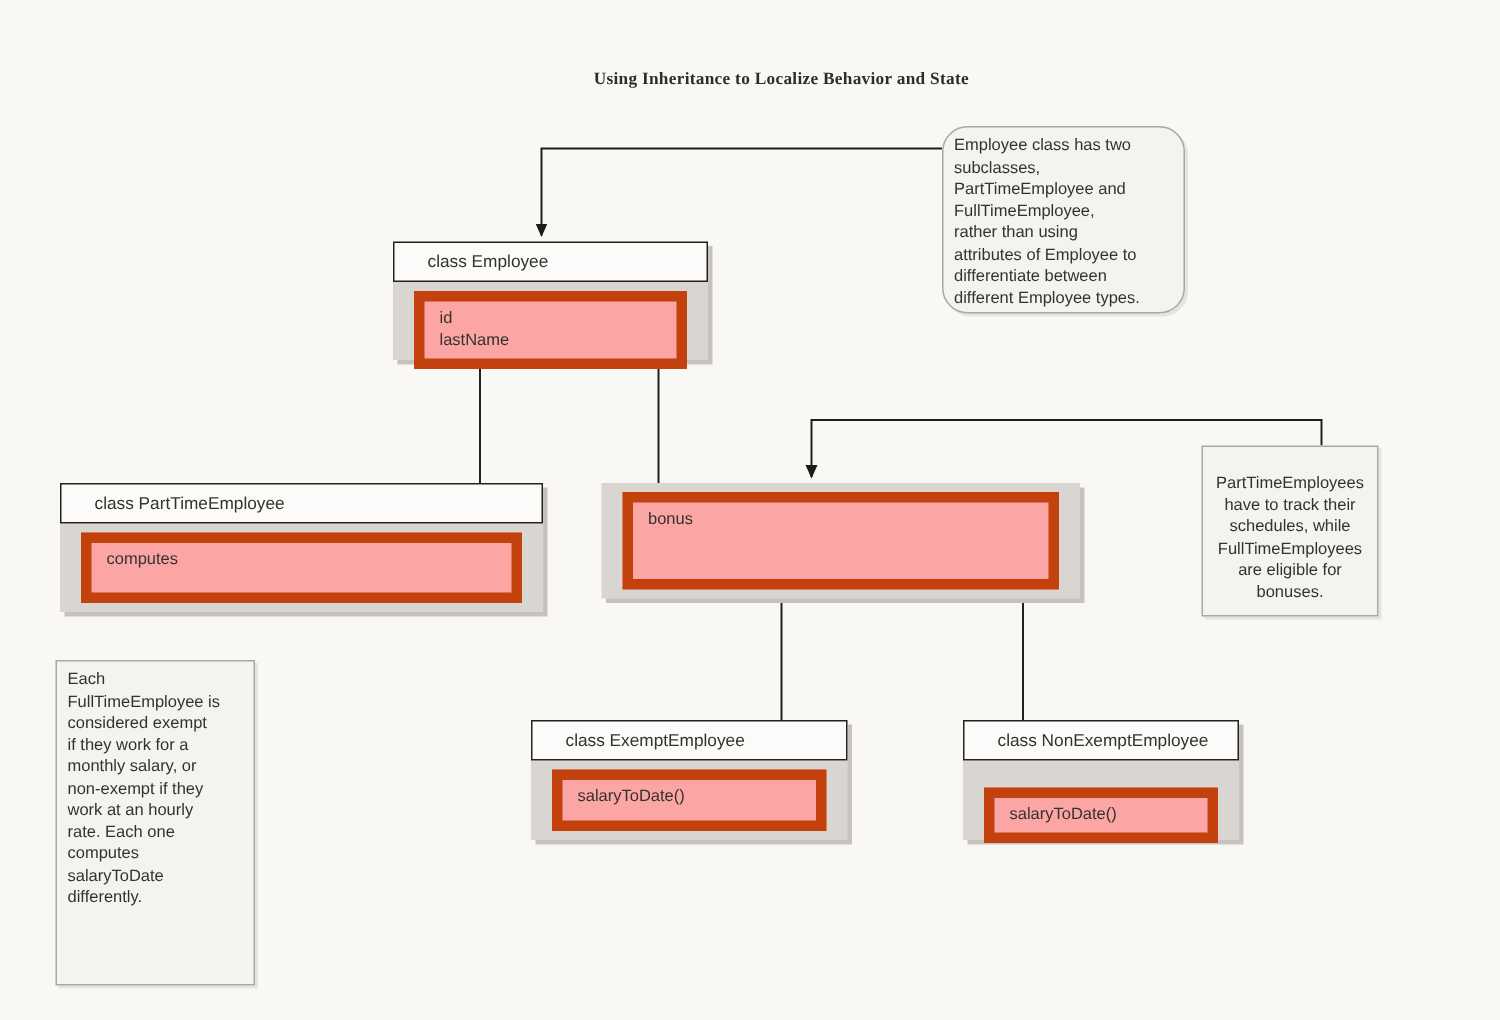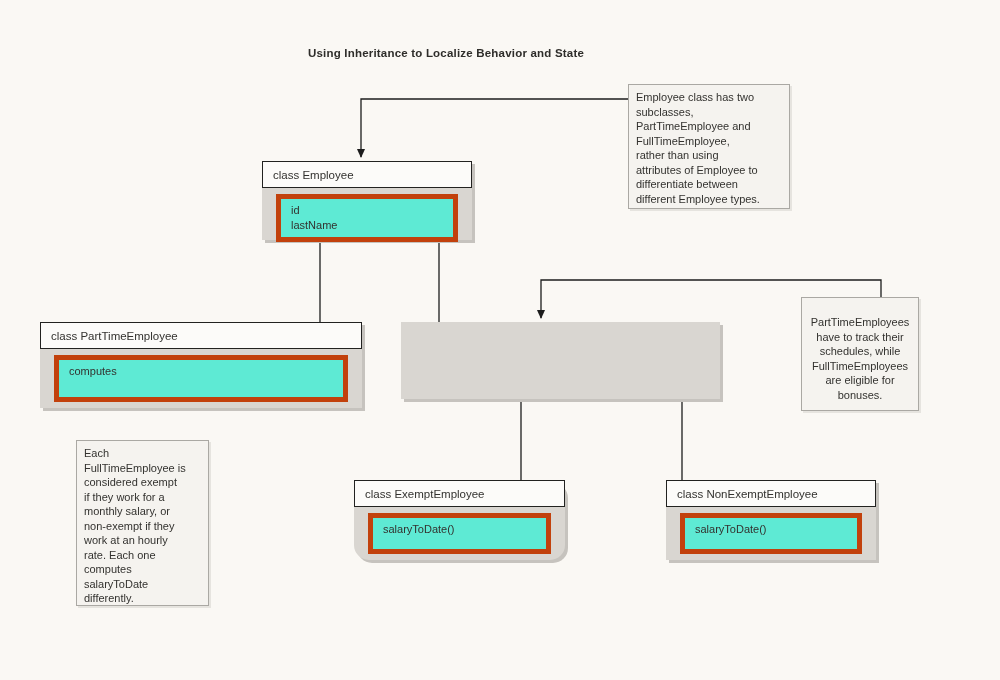--- a/index.html
+++ b/index.html
@@ -17,57 +17,58 @@
   .connector-layer {
     position: absolute;
     left: 0; top: 0;
     width: 1000px; height: 680px;
     z-index: 1;
   }
 
   .diagram-title {
     position: absolute;
     left: 246px; top: 47px; width: 400px;
-    text-align: center;
+    text-align: right;
     font-size: 11.5px;
     font-weight: bold;
     letter-spacing: 0.2px;
     color: #2e2d2a;
     z-index: 2;
+    font-family: Liberation Serif, serif;
   }
 
   .class-box {
     position: absolute;
     display: flex;
     flex-direction: column;
     background: #d9d6d1;
     box-shadow: 3px 3px 0 0 #c6c3be;
     z-index: 2;
   }
   .class-header {
     background: #fcfbf9;
     border: 1.5px solid #222220;
     height: 27px;
     flex: 0 0 27px;
     display: flex;
     align-items: center;
-    padding-left: 10px;
+    padding-left: 22px;
     font-size: 11.5px;
     color: #33322f;
     white-space: nowrap;
   }
   .class-body {
     flex: 1;
     display: flex;
   }
   .attr-box {
     flex: 1;
     margin: 6px 14px;
-    background: #5eead4;
-    border: 5px solid #c2410c;
+    background: #fca5a5;
+    border: 7px solid #c2410c;
     padding: 4px 10px;
     font-size: 11px;
     line-height: 15px;
     white-space: pre-line;
     color: #33322f;
   }
 
   .note-box {
     position: absolute;
     background: #f5f3ef;
@@ -78,26 +79,26 @@
     line-height: 14.5px;
     white-space: pre-line;
     color: #33322f;
     z-index: 2;
   }
 
   
   #box-employee   { left: 262px; top: 161px; width: 210px; height: 79px; }
   #box-parttime   { left:  40px; top: 322px; width: 322px; height: 86px; }
   #box-fulltime   { left: 401px; top: 322px; width: 319px; height: 77px; }
-  #box-exempt     { left: 354px; top: 480px; width: 211px; height: 80px; border-radius: 15px; }
-  #box-nonexempt  { left: 666px; top: 480px; width: 210px; height: 80px; }
+  #box-exempt     { left: 354px; top: 480px; width: 211px; height: 80px; }
+  #box-nonexempt  { left: 642px; top: 480px; width: 184px; height: 80px; gap: 12px; }
 
-  #note-top   { left: 628px; top:  84px; width: 162px; height: 125px; }
+  #note-top   { left: 628px; top:  84px; width: 162px; height: 125px; border-radius: 17px; }
   #note-right { left: 801px; top: 297px; width: 118px; height: 114px; padding-top: 17px; text-align: center; }
-  #note-left  { left:  37px; top: 440px; width: 133px; height: 166px; margin-left: 39px; }
+  #note-left  { left:  37px; top: 440px; width: 133px; height: 217px; }
 </style>
 </head>
 <body>
 
 <div class="canvas">
 
   <svg class="connector-layer" viewBox="0 0 1000 680" xmlns="http://www.w3.org/2000/svg">
     <defs>
       <marker id="arrowhead" markerUnits="userSpaceOnUse" markerWidth="10" markerHeight="9" refX="8" refY="4" orient="auto">
         <path d="M0,0 L9,4 L0,8 Z" fill="#1c1c1c"></path>
@@ -122,20 +123,23 @@
   </div>
 
   <div class="class-box" id="box-parttime">
     <div class="class-header">class PartTimeEmployee</div>
     <div class="class-body">
       <div class="attr-box">computes</div>
     </div>
   </div>
 
   <div class="class-box" id="box-fulltime">
+    <div class="class-body">
+      <div class="attr-box">bonus</div>
+    </div>
   </div>
 
   <div class="class-box" id="box-exempt">
     <div class="class-header">class ExemptEmployee</div>
     <div class="class-body">
       <div class="attr-box">salaryToDate()</div>
     </div>
   </div>
 
   <div class="class-box" id="box-nonexempt">

